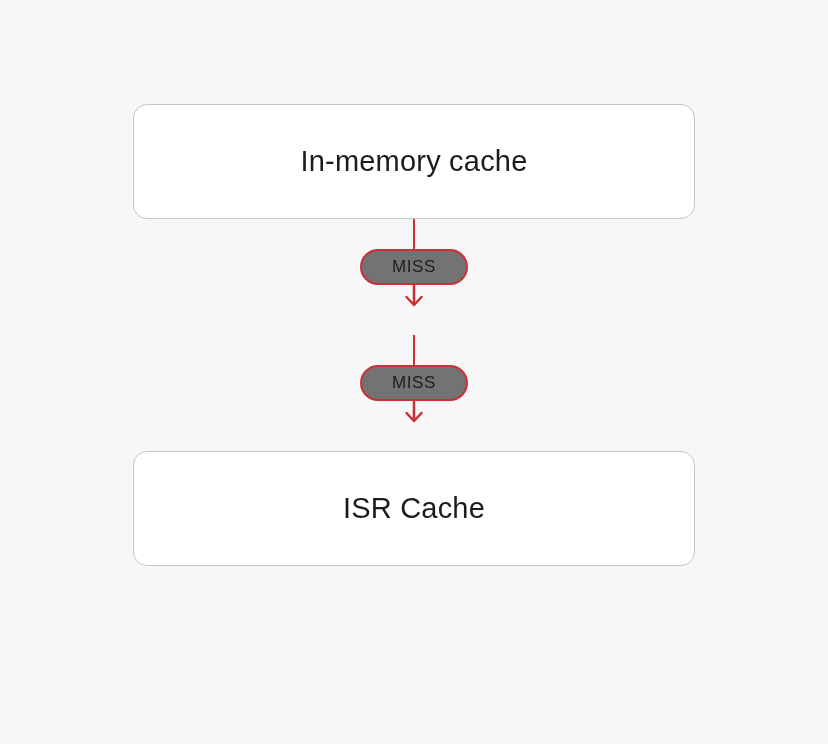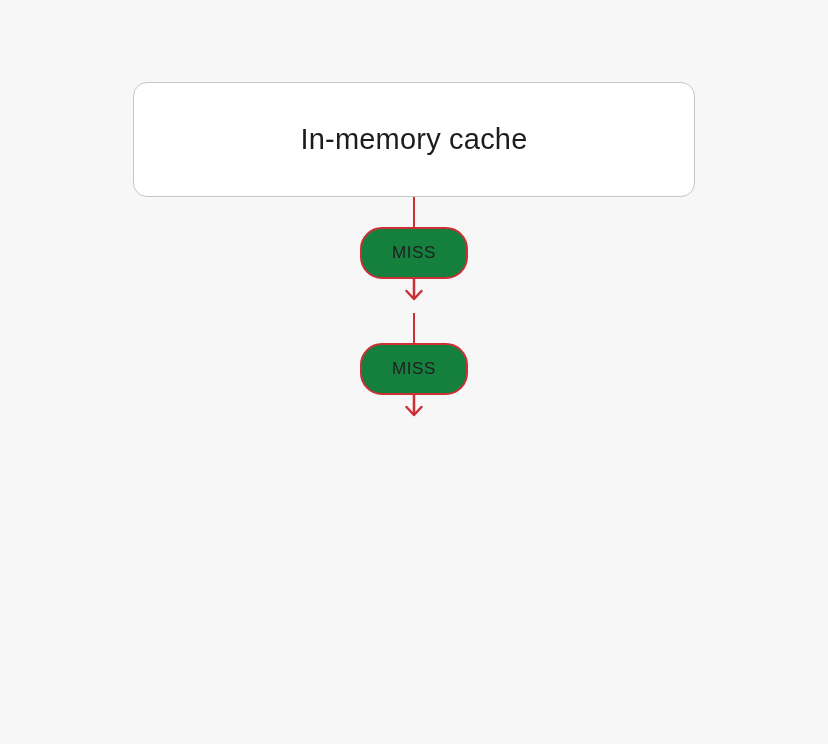--- a/index.html
+++ b/index.html
@@ -13,21 +13,21 @@
     font-family: "Liberation Sans", sans-serif;
     overflow: hidden;
   }
   .diagram {
     width: 828px;
     height: 744px;
     display: flex;
     flex-direction: column;
     align-items: center;
     box-sizing: border-box;
-    padding-top: 82px;
+    padding-top: 104px;
   }
   .node {
     width: 562px;
     height: 115px;
     box-sizing: border-box;
     background: #ffffff;
     border: 1.5px solid #c6c6c6;
     border-radius: 14px;
     display: flex;
     align-items: center;
@@ -45,23 +45,23 @@
     align-items: center;
     color: #cc2f36; 
   }
   .conn-line {
     width: 2.5px;
     height: 30px;
     background: #cc2f36;
   }
   .miss-badge {
     width: 108px;
-    height: 52px;
+    height: 36px;
     box-sizing: border-box;
-    background: #15803d;
+    background: #737373;
     border: 2px solid #cc2f36;
     border-radius: 22px;
     display: flex;
     align-items: center;
     justify-content: center;
   }
   .miss-label {
     font-size: 17px;
     color: #202020;
     letter-spacing: 0.6px;
@@ -103,14 +103,17 @@
     <div class="conn-line"></div>
     <div class="miss-badge">
       <span class="miss-label">MISS</span>
     </div>
     <svg class="arrow-svg" width="24" height="24" viewBox="0 0 24 24">
       <line x1="12" y1="0" x2="12" y2="19"></line>
       <polyline points="4.5,12 12,20 19.5,12"></polyline>
     </svg>
   </div>
 
+  <div class="node">
+    <span class="node-label">ISR Cache</span>
+  </div>
 
 </div>
 
 </body></html>

